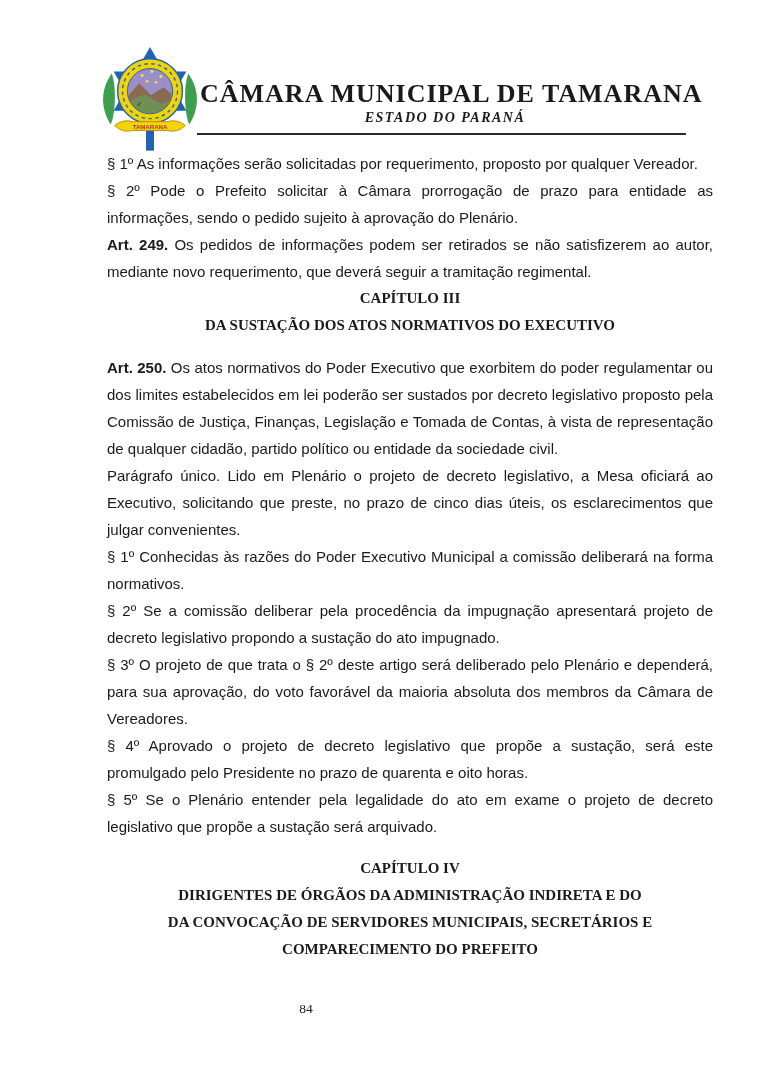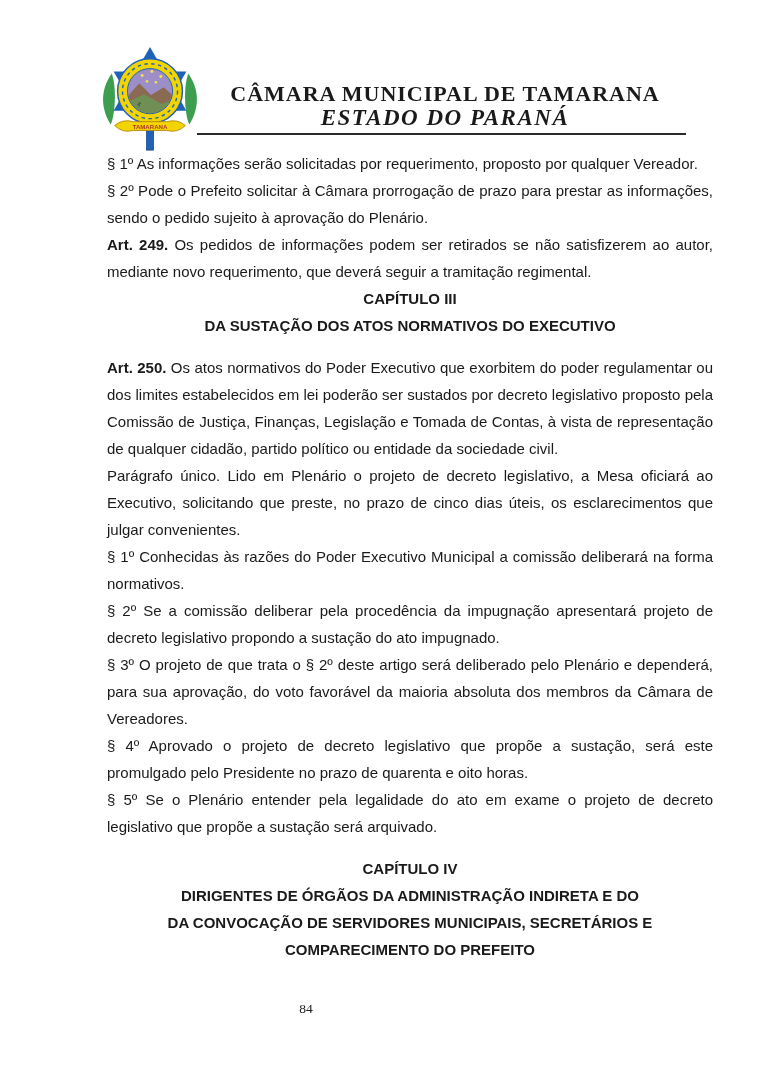--- a/index.html
+++ b/index.html
@@ -13,38 +13,38 @@
   }
   
   .doc-header{position:absolute;top:0;left:0;width:768px;height:150px;}
   .logo{position:absolute;left:94px;top:46px;width:112px;height:110px;}
   .header-text{
     position:absolute;left:200px;top:80px;width:490px;
     text-align:center;
     font-family:"Liberation Serif", serif;
   }
   .header-title{
-    font-size:22px;font-weight:bold;letter-spacing:1px;line-height:27px;
+    font-size:26px;font-weight:bold;letter-spacing:1px;line-height:27px;
     white-space:nowrap;
   }
   .header-subtitle{
-    font-size:23px;font-weight:bold;font-style:italic;letter-spacing:1.5px;line-height:21px;
+    font-size:14px;font-weight:bold;font-style:italic;letter-spacing:1.5px;line-height:21px;
   }
   .header-rule{
     position:absolute;left:197px;top:133px;width:489px;height:0;
     border-top:2px solid #2b2b2b;
   }
   
   .doc-body{
     position:absolute;top:150px;left:107px;width:606px;
     font-size:15px;line-height:27px;
   }
   .doc-paragraph{margin:0;text-align:justify;}
   .doc-paragraph b{font-weight:bold;}
-  .doc-heading{margin:0;text-align:center;font-weight:bold;}
+  .doc-heading{margin:0;text-align:center;font-weight:bold;font-family:Liberation Serif, serif;}
   .doc-spacer{height:15px;}
   
   .doc-footer{
     position:absolute;top:999px;left:0;width:612px;text-align:center;
   }
   .page-number{
     font-family:"Liberation Serif", serif;
     font-size:13.5px;color:#222;
   }
 </style>
@@ -94,21 +94,21 @@
 
     <div class="header-text">
       <div class="header-title">CÂMARA MUNICIPAL DE TAMARANA</div>
       <div class="header-subtitle">ESTADO DO PARANÁ</div>
     </div>
     <div class="header-rule"></div>
   </header>
 
   <main class="doc-body">
       <p class="doc-paragraph">§ 1º As informações serão solicitadas por requerimento, proposto por qualquer Vereador.</p>
-      <p class="doc-paragraph">§ 2º Pode o Prefeito solicitar à Câmara prorrogação de prazo para prestar as informações, sendo o pedido sujeito à aprovação do Plenário.</p>
+      <p class="doc-paragraph">§ 2º Pode o Prefeito solicitar à Câmara prorrogação de prazo para entidade as informações, sendo o pedido sujeito à aprovação do Plenário.</p>
       <p class="doc-paragraph"><b>Art. 249.</b> Os pedidos de informações podem ser retirados se não satisfizerem ao autor, mediante novo requerimento, que deverá seguir a tramitação regimental.</p>
       <div class="doc-heading">CAPÍTULO III</div>
       <div class="doc-heading">DA SUSTAÇÃO DOS ATOS NORMATIVOS DO EXECUTIVO</div>
       <div class="doc-spacer"></div>
       <p class="doc-paragraph"><b>Art. 250.</b> Os atos normativos do Poder Executivo que exorbitem do poder regulamentar ou dos limites estabelecidos em lei poderão ser sustados por decreto legislativo proposto pela Comissão de Justiça, Finanças, Legislação e Tomada de Contas, à vista de representação de qualquer cidadão, partido político ou entidade da sociedade civil.</p>
       <p class="doc-paragraph">Parágrafo único. Lido em Plenário o projeto de decreto legislativo, a Mesa oficiará ao Executivo, solicitando que preste, no prazo de cinco dias úteis, os esclarecimentos que julgar convenientes.</p>
       <p class="doc-paragraph">§ 1º Conhecidas às razões do Poder Executivo Municipal a comissão deliberará na forma normativos.</p>
       <p class="doc-paragraph">§ 2º Se a comissão deliberar pela procedência da impugnação apresentará projeto de decreto legislativo propondo a sustação do ato impugnado.</p>
       <p class="doc-paragraph">§ 3º O projeto de que trata o § 2º deste artigo será deliberado pelo Plenário e dependerá, para sua aprovação, do voto favorável da maioria absoluta dos membros da Câmara de Vereadores.</p>
       <p class="doc-paragraph">§ 4º Aprovado o projeto de decreto legislativo que propõe a sustação, será este promulgado pelo Presidente no prazo de quarenta e oito horas.</p>

